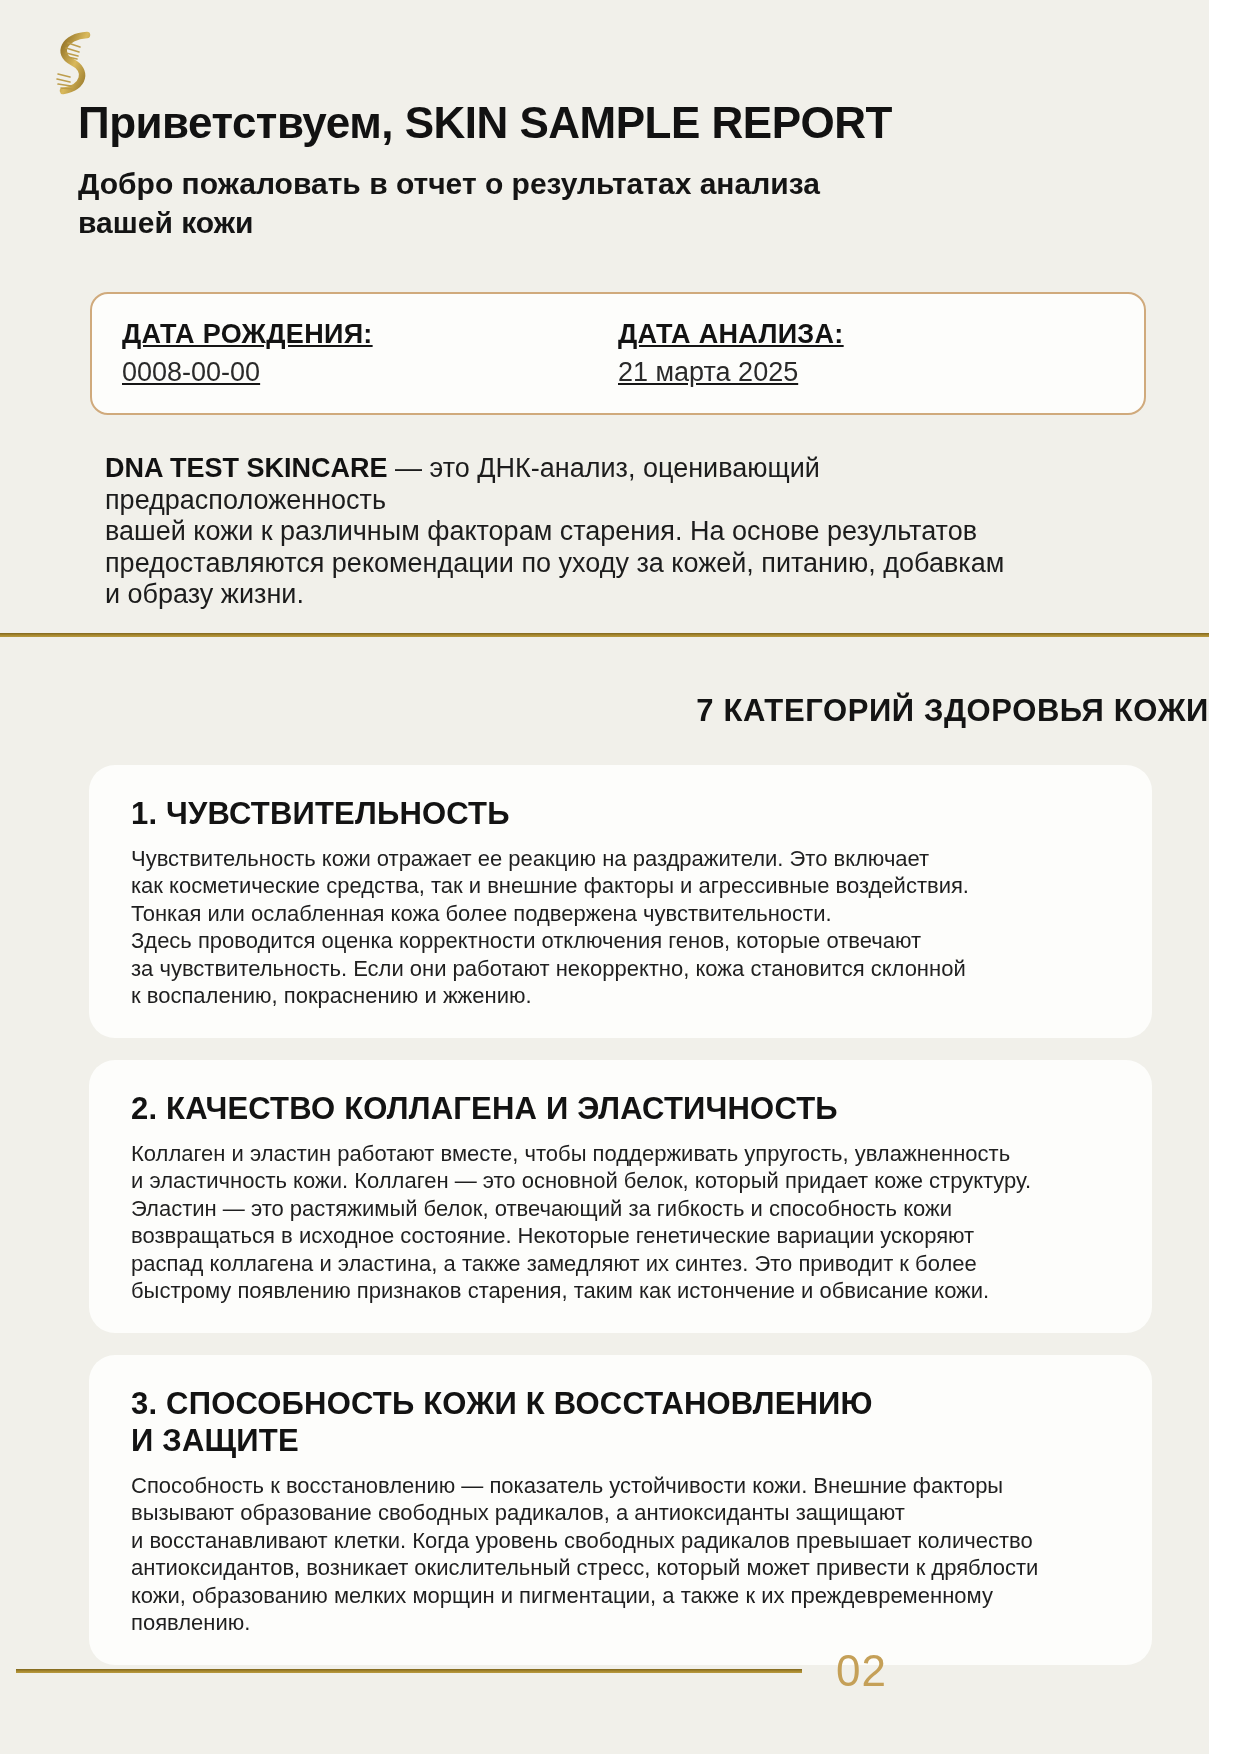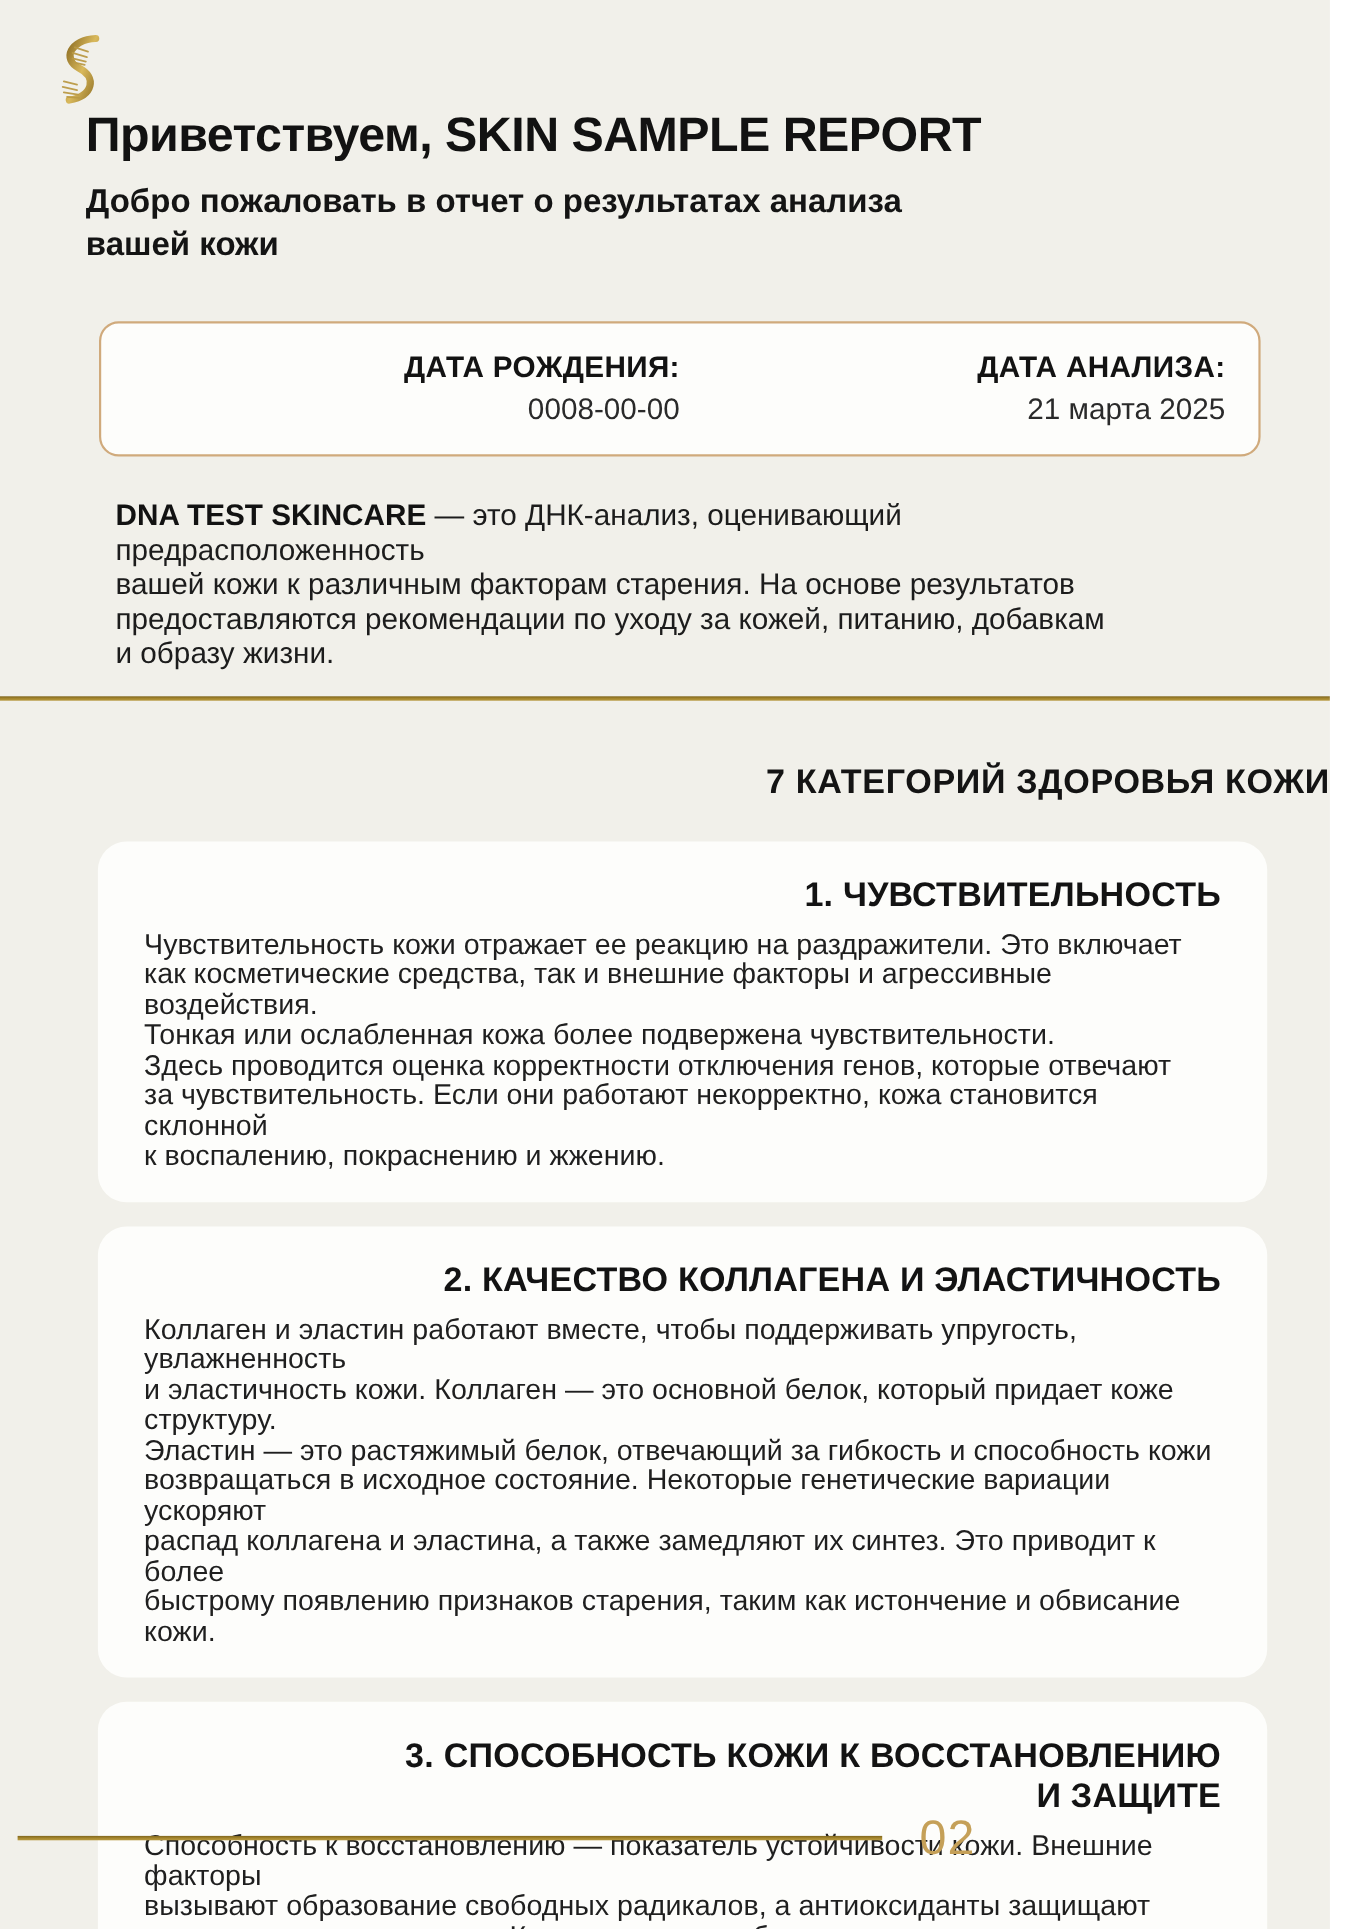--- a/index.html
+++ b/index.html
@@ -28,21 +28,21 @@
   .info-box{
     box-sizing:border-box;
     margin:50px 0 0 90px;
     width:1056px;
     background:#fdfdfb;
     border:2px solid #d0aa7c;
     border-radius:18px;
     padding:25px 30px;
     display:flex;
   }
-  .info-field{flex:1;text-align:right;}
+  .info-field{flex:1;text-align:left;text-decoration:underline;}
   .info-label{font-size:27px;font-weight:800;letter-spacing:0.3px;color:#131313;}
   .info-value{margin-top:7px;font-size:27px;font-weight:400;color:#2a2a2a;}
 
   .intro{
     margin:38px 0 0 105px;
     width:980px;
     font-size:27px;line-height:31.5px;color:#1c1c1c;
   }
   .intro b{font-weight:800;color:#121212;}
 
@@ -60,25 +60,25 @@
 
   .cards{margin:36px 0 0 89px;width:1063px;}
   .card{
     box-sizing:border-box;
     background:#fdfdfb;
     border-radius:26px;
     padding:30px 42px 28px 42px;
     margin-bottom:22px;
   }
   .card-title{
-    font-size:31px;font-weight:800;line-height:37px;color:#131313;letter-spacing:0.2px;text-align:right;
+    font-size:31px;font-weight:800;line-height:37px;color:#131313;letter-spacing:0.2px;
   }
   .card-body{
     margin-top:13px;
-    font-size:26px;font-weight:400;line-height:27.5px;color:#1f1f1f;
+    font-size:22px;font-weight:400;line-height:27.5px;color:#1f1f1f;
   }
 
   .footer{
     position:absolute;left:16px;top:1646px;width:100%;
     display:flex;align-items:center;
   }
   .footer-rule{
     width:786px;height:4px;
     background:linear-gradient(180deg,#7f661e 0%,#a8892f 55%,#b89a42 100%);
   }

